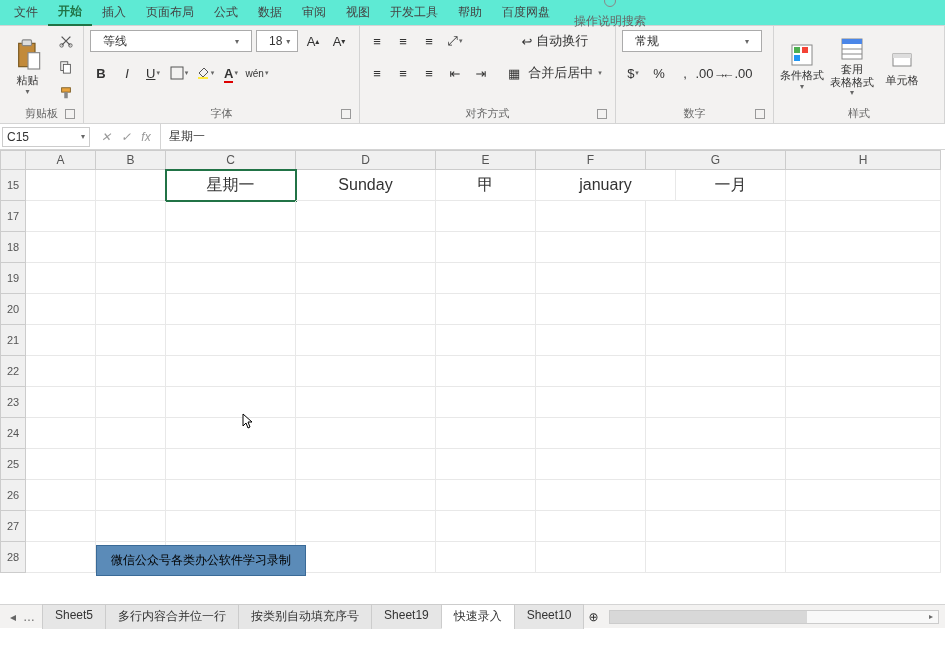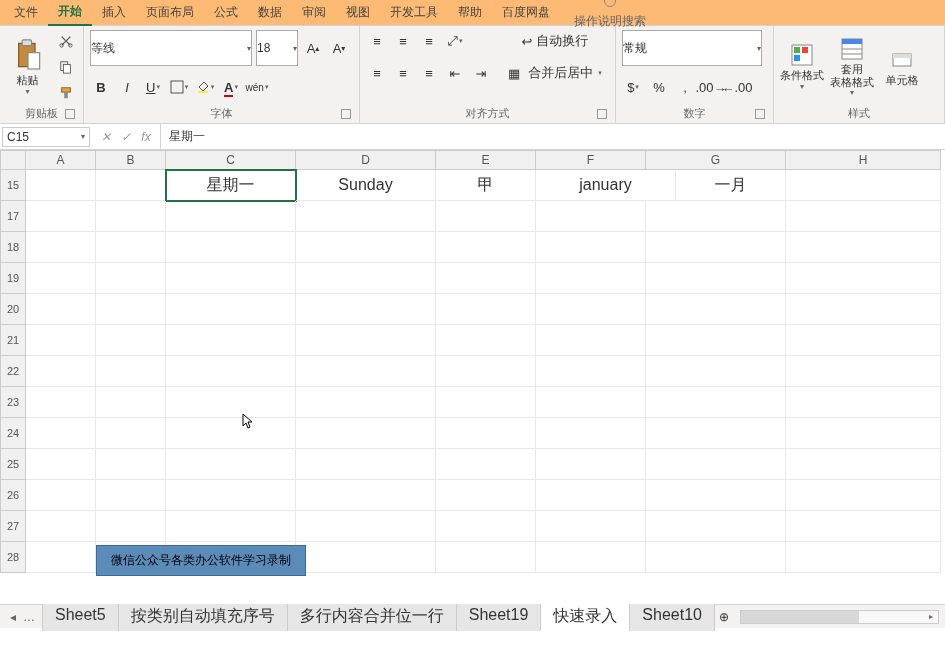--- a/index.html
+++ b/index.html
@@ -1,38 +1,38 @@
 <!DOCTYPE html>
 <html><head>
 <meta charset="utf-8">
 <style>
 * { box-sizing: border-box; margin: 0; padding: 0; font-family: "Microsoft YaHei", "Segoe UI", sans-serif; }
 body { background: #fff; width: 945px; height: 668px; overflow: hidden; font-size: 12px; color: #333; }
 
 
-.tabs { display: flex; align-items: center; height: 26px; background: #fdba74; border-bottom: 1px solid #d4d4d4; padding-left: 4px; gap: 0; }
+.tabs { display: flex; align-items: center; height: 26px; background: #5eead4; border-bottom: 1px solid #d4d4d4; padding-left: 4px; gap: 0; }
 .tab { padding: 4px 10px; cursor: pointer; color: #444; }
 .tab.active { border-bottom: 2px solid #217346; color: #217346; font-weight: 700; }
 .tellme { display: flex; align-items: center; gap: 6px; margin-left: 14px; color: #666; flex-direction: column; }
 .bulb { width: 12px; height: 12px; border: 1px solid #888; border-radius: 50%; position: relative; }
 
 
 .ribbon { display: flex; height: 98px; background: #f3f2f1; border-bottom: 1px solid #d4d4d4; }
 .group { display: flex; flex-direction: column; border-right: 1px solid #d4d4d4; padding: 4px 6px 2px 6px; position: relative; }
 .group-body { flex: 1; display: flex; align-items: flex-start; gap: 6px; }
 .group-label { text-align: center; font-size: 11px; color: #666; padding-top: 2px; position: relative; }
 .group-label .dlg { position: absolute; right: 2px; bottom: 2px; width: 10px; height: 10px; border: 1px solid #999; }
 
 .bigbtn { display: flex; flex-direction: column; align-items: center; justify-content: center; width: 44px; height: 74px; cursor: pointer; }
 .bigbtn .lbl { font-size: 11px; margin-top: 2px; text-align: center; line-height: 1.1; }
 
 .col { display: flex; flex-direction: column; gap: 4px; }
 .row { display: flex; align-items: center; gap: 4px; }
 
-.sel { border: 1px solid #ababab; background: #fff; height: 36px; padding: 0 0; font-size: 12px; display: flex; align-items: center; justify-content: space-between; }
+.sel { border: 1px solid #ababab; background: #fff; height: 22px; padding: 0 12px; font-size: 12px; display: flex; align-items: center; justify-content: space-between; }
 .sel .dd { font-size: 8px; color: #666; margin-left: 4px; }
 
 .smbtn { width: 22px; height: 22px; display: flex; align-items: center; justify-content: center; cursor: pointer; font-size: 13px; }
 .smbtn.dd::after { content: "▾"; font-size: 7px; margin-left: 1px; color: #666; }
 .smbtn svg { width: 14px; height: 14px; }
 
 
 .paste-icon { width: 28px; height: 34px; }
 
 
@@ -56,21 +56,21 @@
 
 .banner { position: absolute; left: 96px; top: 395px; background: #5b8bb8; color: #000; border: 1px solid #3a6a97; padding: 6px 14px; font-size: 12px; }
 
 
 .cursor { position: absolute; left: 242px; top: 263px; width: 12px; height: 18px; pointer-events: none; }
 
 
 .sheetbar { display: flex; align-items: center; height: 24px; border-top: 1px solid #d4d4d4; background: #f3f2f1; }
 .navbtns { display: flex; gap: 2px; padding: 0 6px; }
 .navbtns span { width: 14px; text-align: center; color: #666; cursor: pointer; }
-.stab { padding: 3px 12px; border: 1px solid #ccc; border-bottom: none; background: #e6e6e6; margin-right: -1px; cursor: pointer; font-size: 16px; }
+.stab { padding: 3px 12px; border: 1px solid #ccc; border-bottom: none; background: #e6e6e6; margin-right: -1px; cursor: pointer; font-size: 12px; }
 .stab.active { background: #fff; border-bottom: 1px solid #fff; }
 .addsh { width: 20px; text-align: center; cursor: pointer; }
 .hscroll { flex: 1; margin: 0 6px; height: 14px; border: 1px solid #ccc; background: #f8f8f8; position: relative; }
 .hscroll .thumb { position: absolute; left: 0; top: 0; bottom: 0; width: 60%; background: #d8d8d8; }
 .hscroll .arr { position: absolute; top: 0; bottom: 0; width: 14px; display:flex; align-items:center; justify-content:center; font-size:8px; color:#666; }
 .hscroll .arr.l { left:0; } .hscroll .arr.r { right:0; }
 
 
 .w-A{width:70px}.w-B{width:70px}.w-C{width:130px}.w-D{width:140px}.w-E{width:100px}.w-F{width:110px}.w-G{width:140px}.w-H{width:155px}
 
@@ -442,22 +442,22 @@
     </svg>
 </div>
 
 <div class="sheetbar">
   <div class="navbtns">
     <span>◂</span>
     <span>…</span>
   </div>
   <div id="sheettabs" style="display:flex">
       <div class="stab">Sheet5</div>
+      <div class="stab">多行内容合并位一行</div>
       <div class="stab">按类别自动填充序号</div>
-      <div class="stab">多行内容合并位一行</div>
       <div class="stab">Sheet19</div>
       <div class="stab active">快速录入</div>
       <div class="stab">Sheet10</div>
     </div>
   <span class="addsh">⊕</span>
   <div class="hscroll">
     <span class="arr l">◂</span>
       <div class="thumb"></div>
       <span class="arr r">▸</span>
   </div>

